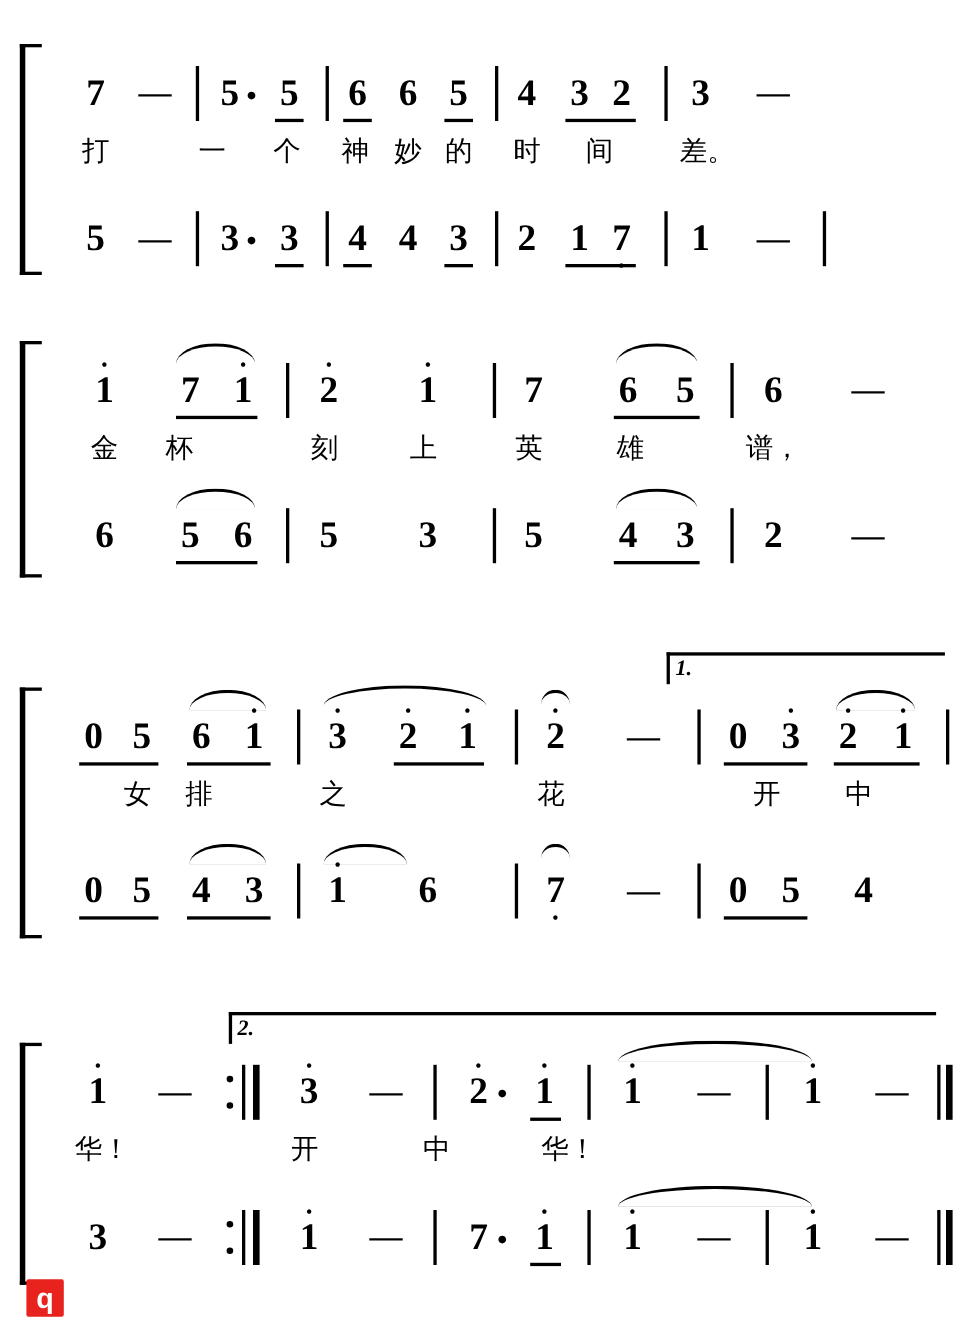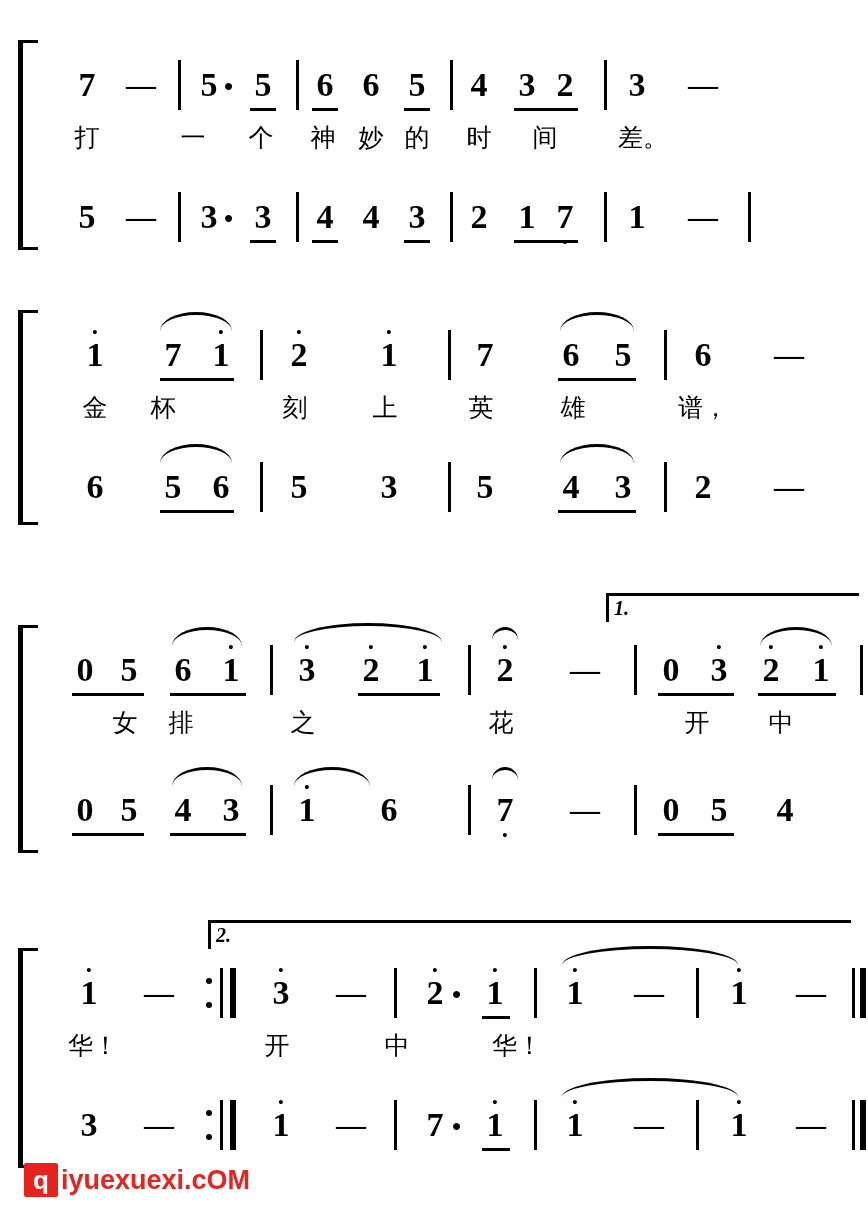--- a/index.html
+++ b/index.html
@@ -470,16 +470,15 @@
         <span class="n oct-up" style="left:680px;top:0;width:22px;">1</span>
         <span class="n dash" style="left:748px;top:0;width:24px;">—</span>
         <div class="bar" style="left:804px;top:-8px;height:50px;"></div>
         <div class="bar thick" style="left:812px;top:-8px;height:50px;"></div>
       </div>
     </div>
   </div>
 
   <div class="watermark">
     <div class="wm-q">q</div>
-    <div class="wm-text">iyuexuexi.cOM</div>
   </div>
 
 </div>
 
 </body></html>

